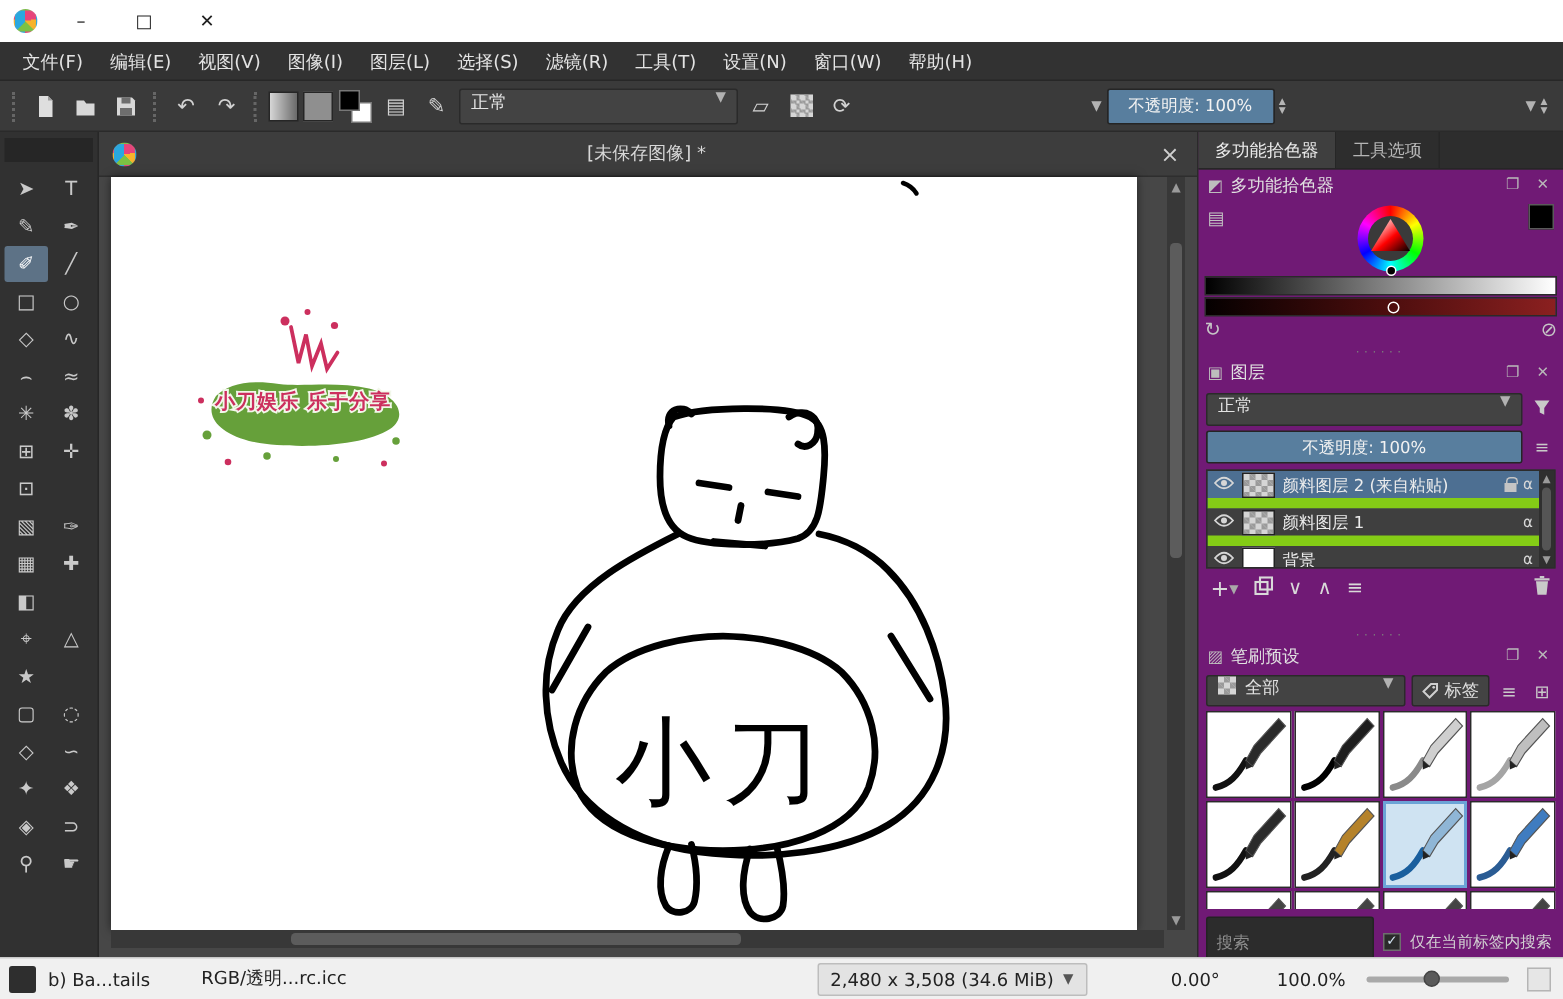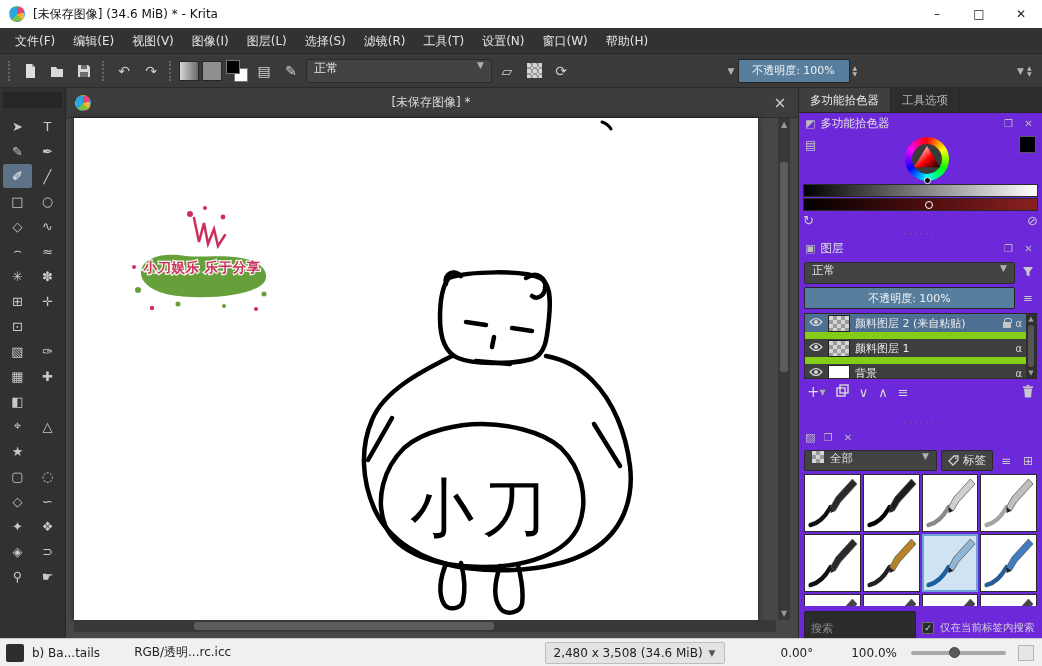--- a/index.html
+++ b/index.html
@@ -56,21 +56,21 @@
   .canvas-page{position:absolute;left:8px;top:30px;width:684px;height:502px;background:#fff;box-shadow:0 0 6px #0008}
   .drawing{position:absolute;inset:0;width:100%;height:100%}
   .ink{fill:none;stroke:#000;stroke-width:4.5;stroke-linecap:round;stroke-linejoin:round}
   .vscroll{position:absolute;right:8px;top:30px;width:12px;height:502px;background:#383838}
   .vscroll .vthumb{position:absolute;left:2px;right:2px;top:44px;height:210px;background:#5c5c5c;border-radius:3px}
   .hscroll{position:absolute;left:8px;right:22px;bottom:6px;height:12px;background:#383838}
   .hscroll .hthumb{position:absolute;top:2px;bottom:2px;left:120px;width:300px;background:#5c5c5c;border-radius:3px}
   .scroll-arrow{position:absolute;color:#9a9a9a;font-size:8px}
 
   
-  .dockers{width:244px;background:#6d28d9;border-left:1px solid #2a2a2a;display:flex;flex-direction:column;font-size:11.5px;flex:0 0 auto}
+  .dockers{width:244px;background:#701a75;border-left:1px solid #2a2a2a;display:flex;flex-direction:column;font-size:11.5px;flex:0 0 auto}
   .dock-tabs{height:25px;display:flex;background:#2d2d2d;border-bottom:1px solid #262626;flex:0 0 auto}
   .dock-tab{padding:0 11px;line-height:24px;color:#b5b5b5;border-right:1px solid #262626;white-space:nowrap}
   .dock-tab.active{background:#3f3f3f;color:#ececec}
   .panel{flex:0 0 auto;overflow:hidden}
   .panel-header{height:21px;display:flex;align-items:center;padding:0 6px;color:#e0e0e0;gap:5px}
   .panel-icon{font-size:11px;color:#bdbdbd}
   .panel-title{flex:1;font-size:11.5px}
   .ph-btn{width:15px;text-align:center;color:#b9b9b9;font-size:10px}
   .dock-sep{height:7px;display:flex;align-items:center;justify-content:center;color:#7b7b7b;font-size:8px;letter-spacing:3px;flex:0 0 auto}
   .dock-sep::after{content:"······"}
@@ -138,21 +138,20 @@
   .sb-thumb{position:absolute;top:-4px;left:40%;width:11px;height:11px;border-radius:50%;background:#5a5a5a;border:1px solid #444}
   .sb-end-btn{width:16px;height:16px;border:1px solid #b5b5b5;background:#e6e6e6;margin-right:8px}
 </style>
 </head>
 <body>
 
 <div class="app">
 
   <div class="titlebar">
     <div class="krita-icon"></div>
-    <div class="tb-title">[未保存图像] (34.6 MiB) * - Krita</div>
     <div class="win-controls">
       <div class="win-btn">–</div>
       <div class="win-btn">□</div>
       <div class="win-btn">✕</div>
     </div>
   </div>
 
   <div class="menubar">
       <div class="menu-item">文件(F)</div>
       <div class="menu-item">编辑(E)</div>
@@ -445,20 +444,21 @@
               </svg>
           </span>
         </div>
       </div>
 
       <div class="dock-sep"></div>
 
       <div class="panel" style="height:211px">
         <div class="panel-header">
           <span class="panel-icon">▨</span>
+          <span class="panel-title">笔刷预设</span>
           <span class="ph-btn">❐</span>
           <span class="ph-btn">✕</span>
         </div>
         <div class="bp-controls">
           <div class="dropdown bp-dd">
             <span class="checker mini-checker"></span>
             <span>全部</span>
             <span class="dd-caret">▼</span>
           </div>
           <div class="tag-btn">

